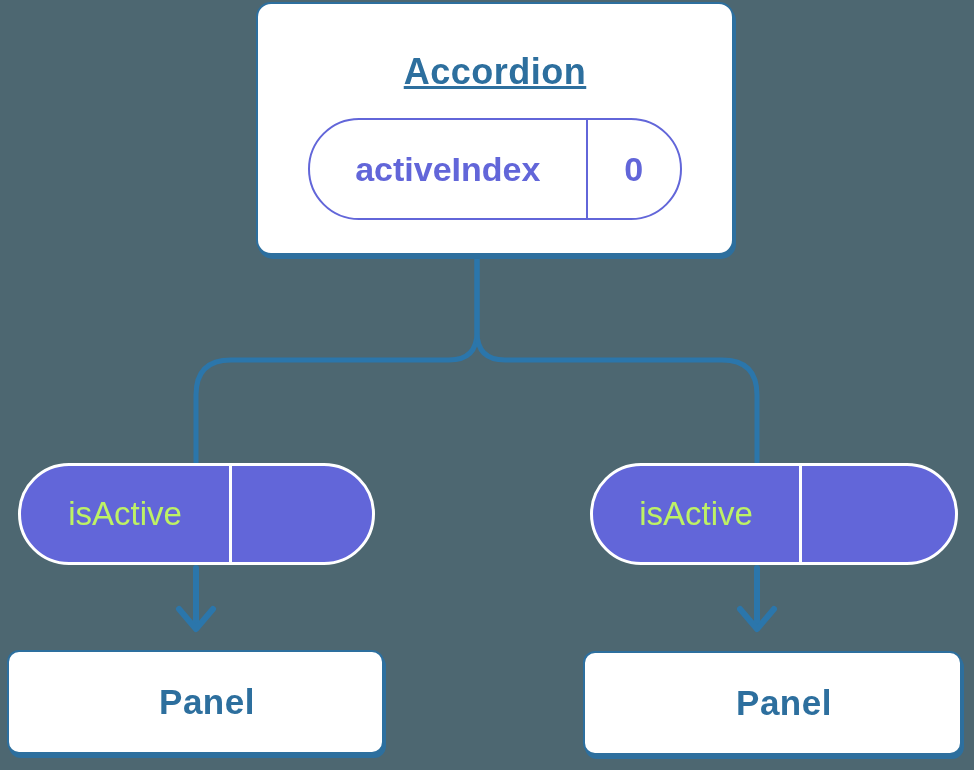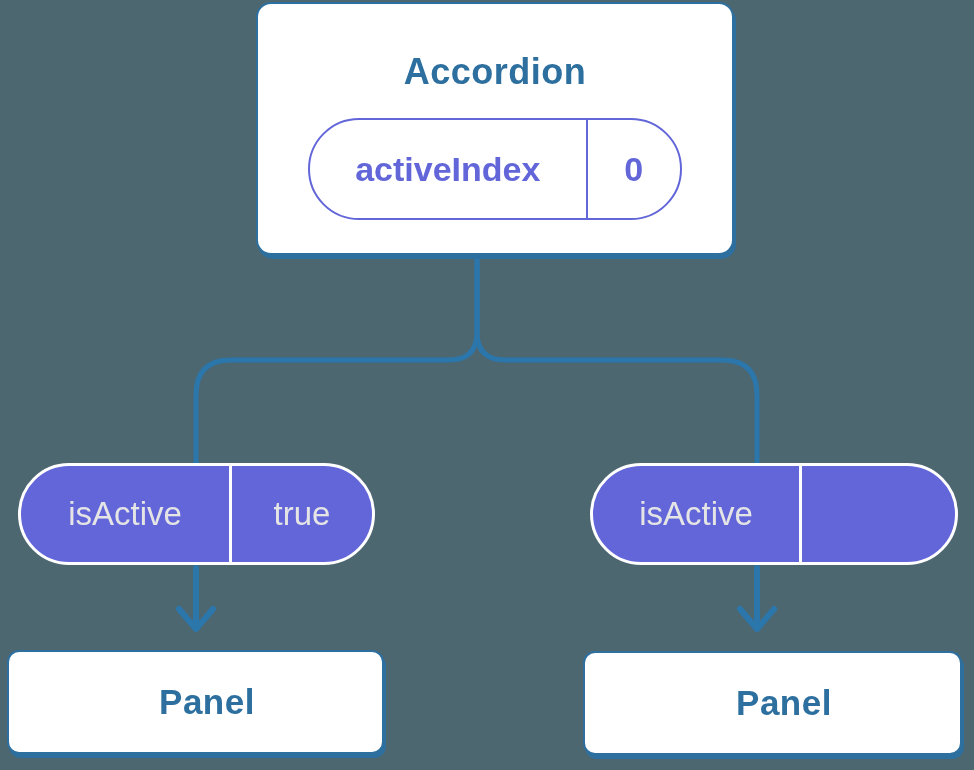--- a/index.html
+++ b/index.html
@@ -65,20 +65,21 @@
     flex-direction: column;
     align-items: center;
   }
   .root-title {
     margin-top: 46px;
     font-size: 36px;
     line-height: 44px;
     font-weight: 700;
     letter-spacing: 0.5px;
     color: var(--node-blue);
+    text-decoration: underline;
   }
   .prop-pill {
     margin-top: 24px;
     width: 374px;
     height: 102px;
     border: 2.5px solid var(--indigo);
     border-radius: 52px;
     background: var(--card-white);
     display: flex;
     align-items: stretch;
@@ -108,21 +109,21 @@
     position: absolute;
     top: 463px;
     height: 102px;
     background: var(--indigo);
     border: 3px solid #ffffff;
     border-radius: 52px;
     z-index: 2;
     display: flex;
     align-items: stretch;
     overflow: hidden;
-    color: #e5e5e5;
+    color: #bef264;
   }
   .state-pill.left  { left: 18px;  width: 357px; }
   .state-pill.right { left: 590px; width: 368px; }
   .state-pill .seg-name {
     display: flex;
     align-items: center;
     justify-content: center;
     border-right: 3px solid #ffffff;
     font-size: 33px;
   }
@@ -174,21 +175,20 @@
   <div class="root-card">
     <div class="root-title">Accordion</div>
     <div class="prop-pill">
       <div class="seg-name">activeIndex</div>
       <div class="seg-value">0</div>
     </div>
   </div>
 
   <div class="state-pill left">
     <div class="seg-name">isActive</div>
-    <div class="seg-value">true</div>
   </div>
 
   <div class="state-pill right">
     <div class="seg-name">isActive</div>
   </div>
 
   <div class="panel-card left">
     <span>Panel</span>
   </div>
   <div class="panel-card right">

